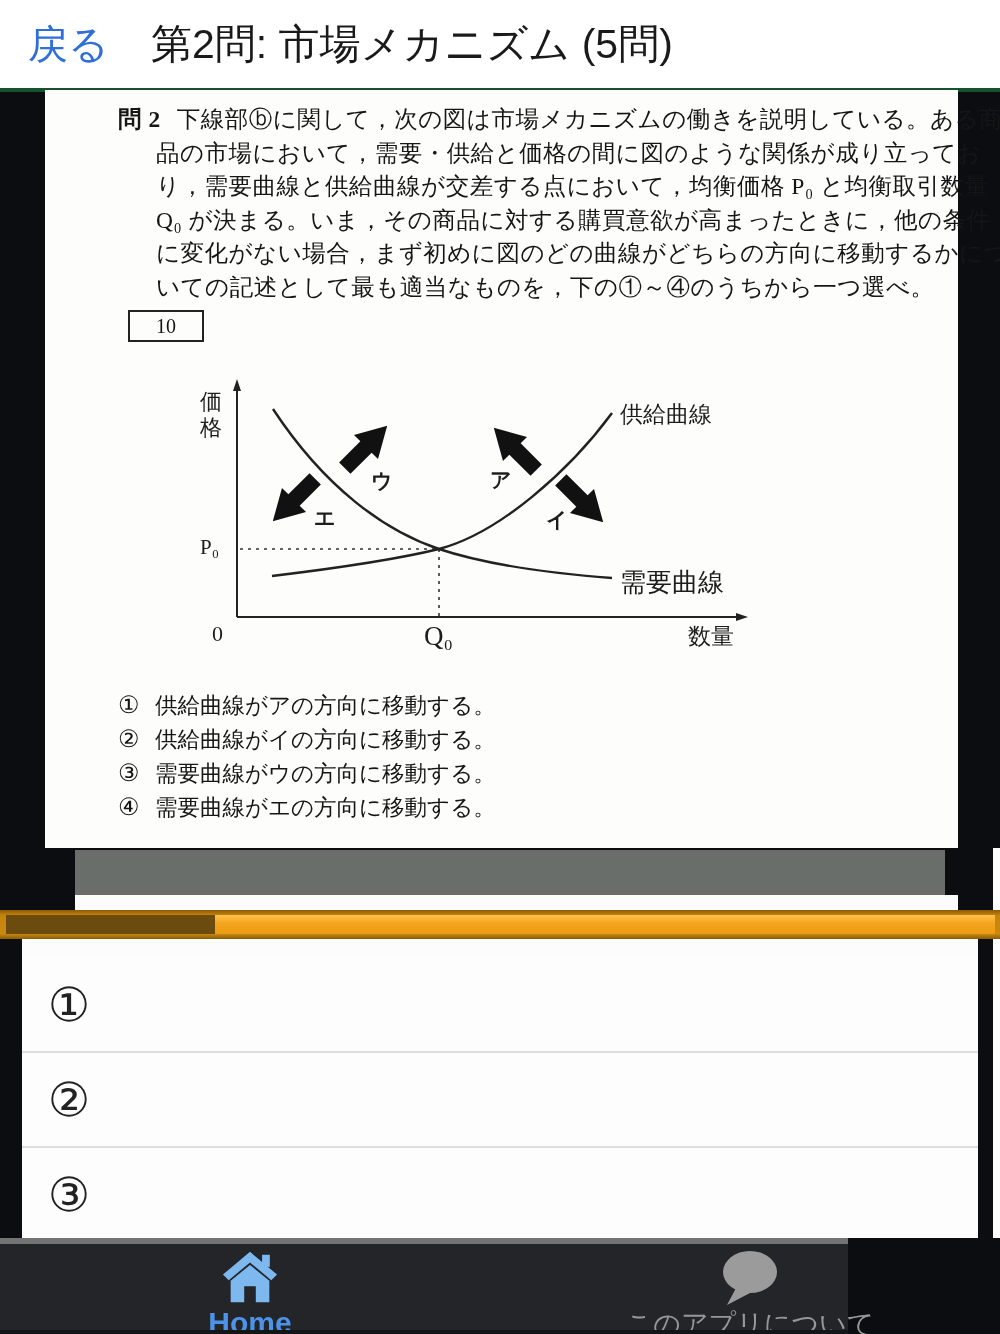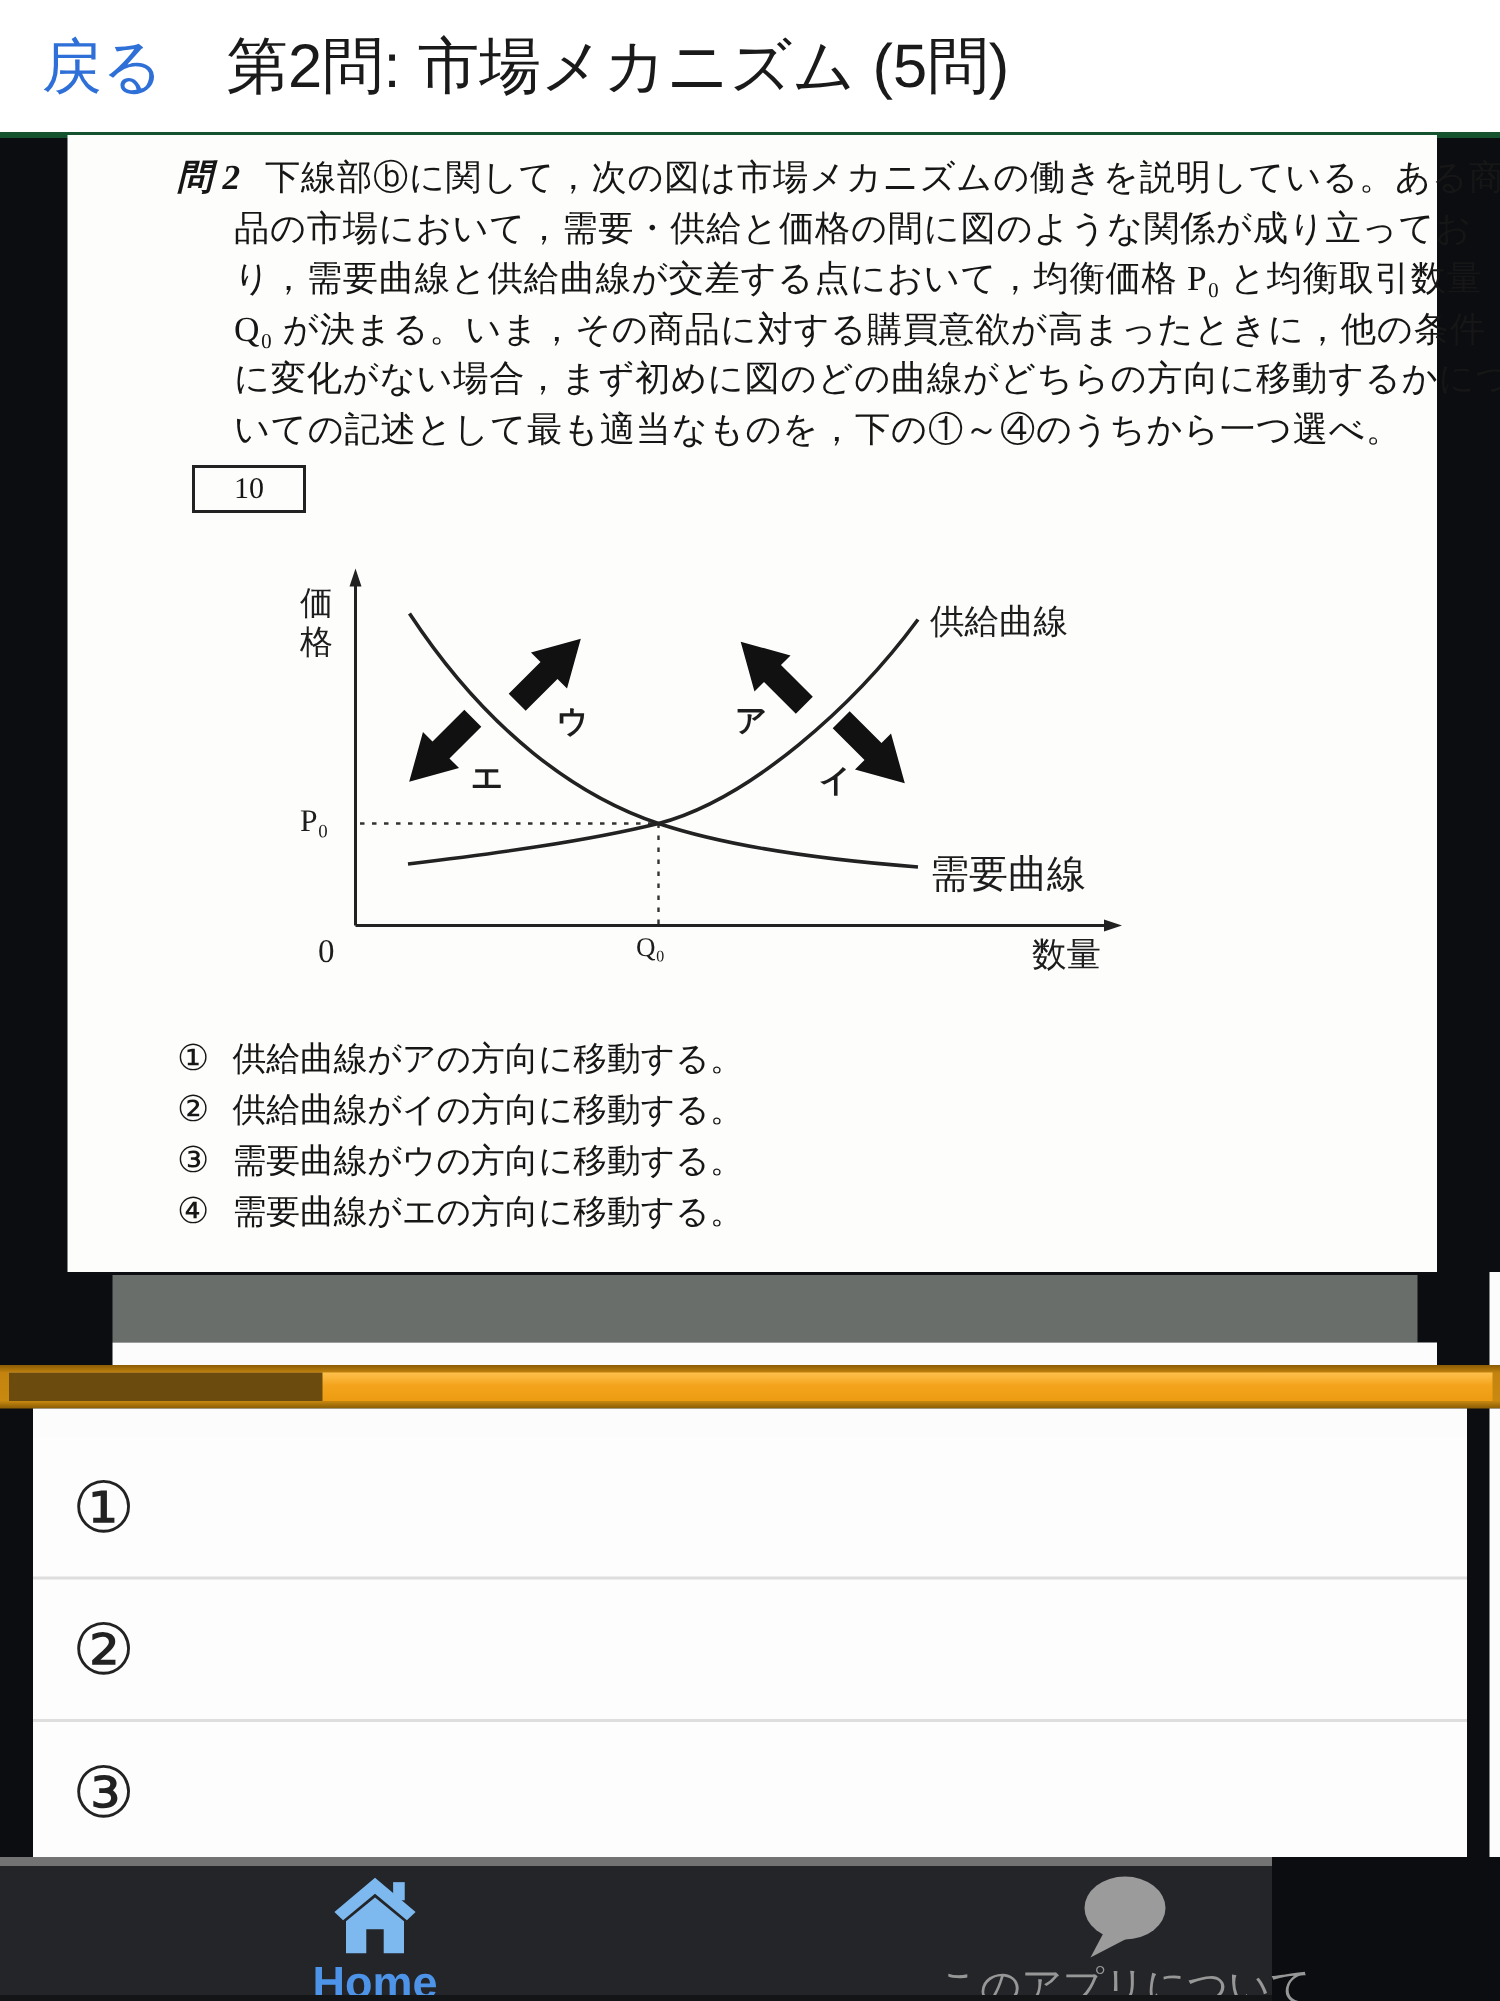--- a/index.html
+++ b/index.html
@@ -9,33 +9,33 @@
   .header{position:absolute;left:0;top:0;width:1000px;height:88px;background:#ffffff;
           border-bottom:4px solid #14532d;display:flex;align-items:center;}
   .back-btn{color:#2e6fd8;font-size:40px;margin-left:28px;cursor:pointer;white-space:nowrap;}
   .page-title{color:#1a1a1a;font-size:41px;margin-left:42px;white-space:nowrap;text-align:right;}
   
   .scan-page{position:absolute;left:45px;top:90px;width:913px;height:758px;background:#fdfdfc;
              color:#161616;font-family:"Liberation Serif","DejaVu Serif",serif;}
   .q-para{position:absolute;left:73px;top:13px;width:810px;font-size:23.5px;line-height:33.6px;letter-spacing:.5px;}
   .q-line{white-space:nowrap;padding-left:38px;}
   .q-line.first{padding-left:0;}
-  .q-label{font-weight:bold;margin-right:16px;font-style:italic;}
+  .q-label{font-weight:bold;margin-right:16px;}
   .answer-box{position:absolute;left:83px;top:220px;width:72px;height:28px;border:2px solid #222;
               display:flex;align-items:center;justify-content:center;font-size:20px;}
   
   .diagram{position:absolute;left:145px;top:283px;width:575px;height:290px;}
   .diagram svg{position:absolute;left:0;top:0;}
   .dlabel{position:absolute;white-space:nowrap;color:#1d1d1d;}
   .dl-price{left:10px;top:16px;width:26px;font-size:22px;line-height:26px;white-space:normal;}
   .dl-supply{left:430px;top:26px;font-size:23px;text-align:right;}
   .dl-demand{left:430px;top:192px;font-size:26px;}
   .dl-p0{left:10px;top:162px;font-size:21px;}
   .dl-zero{left:22px;top:248px;font-size:22px;}
-  .dl-q0{left:234px;top:248px;font-size:18px;}
+  .dl-q0{left:234px;top:248px;font-size:27px;}
   .dl-qty{left:498px;top:248px;font-size:23px;}
   .dl-arrow{font-size:21px;font-weight:bold;font-family:"Liberation Sans",sans-serif;}
   .dl-a{left:300px;top:93px;}  .dl-i{left:356px;top:133px;}
   .dl-u{left:181px;top:94px;}  .dl-e{left:124px;top:131px;}
   
   .scan-options{position:absolute;left:73px;top:598px;font-size:22.5px;}
   .scan-opt{display:flex;align-items:center;height:34px;white-space:nowrap;}
   .scan-opt .num{width:37px;font-size:24px;}
   
   .gray-band{position:absolute;left:75px;top:850px;width:870px;height:45px;background:#6a6e6b;}

